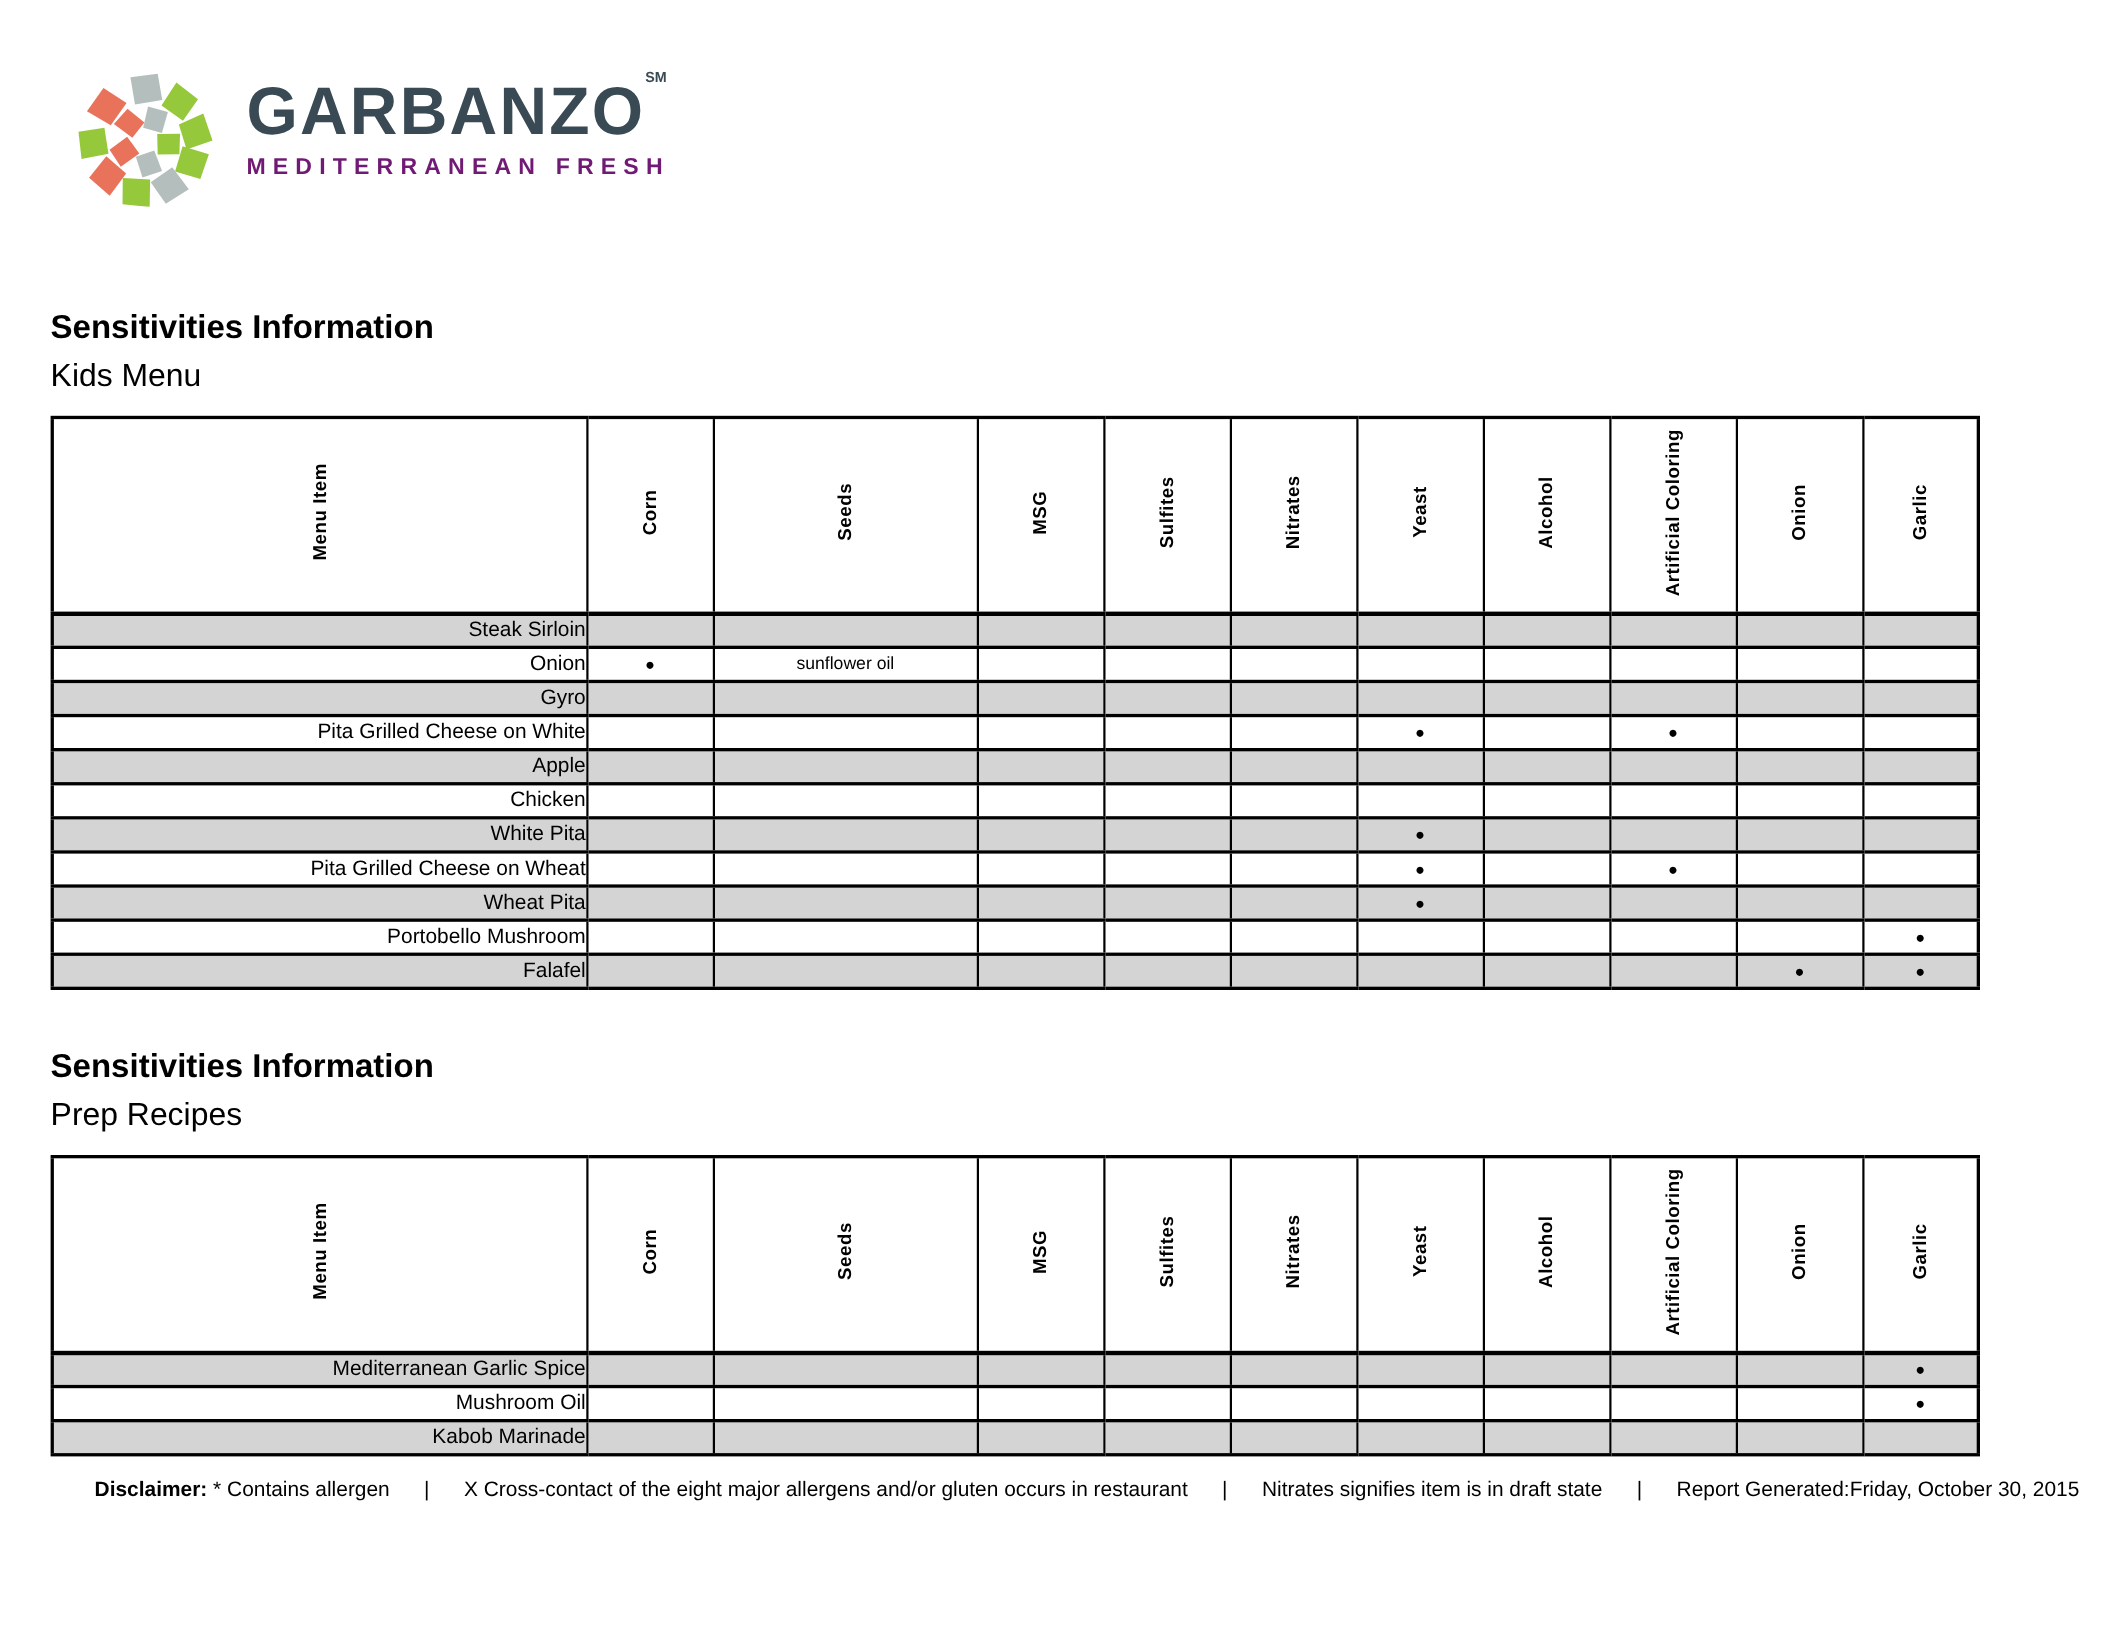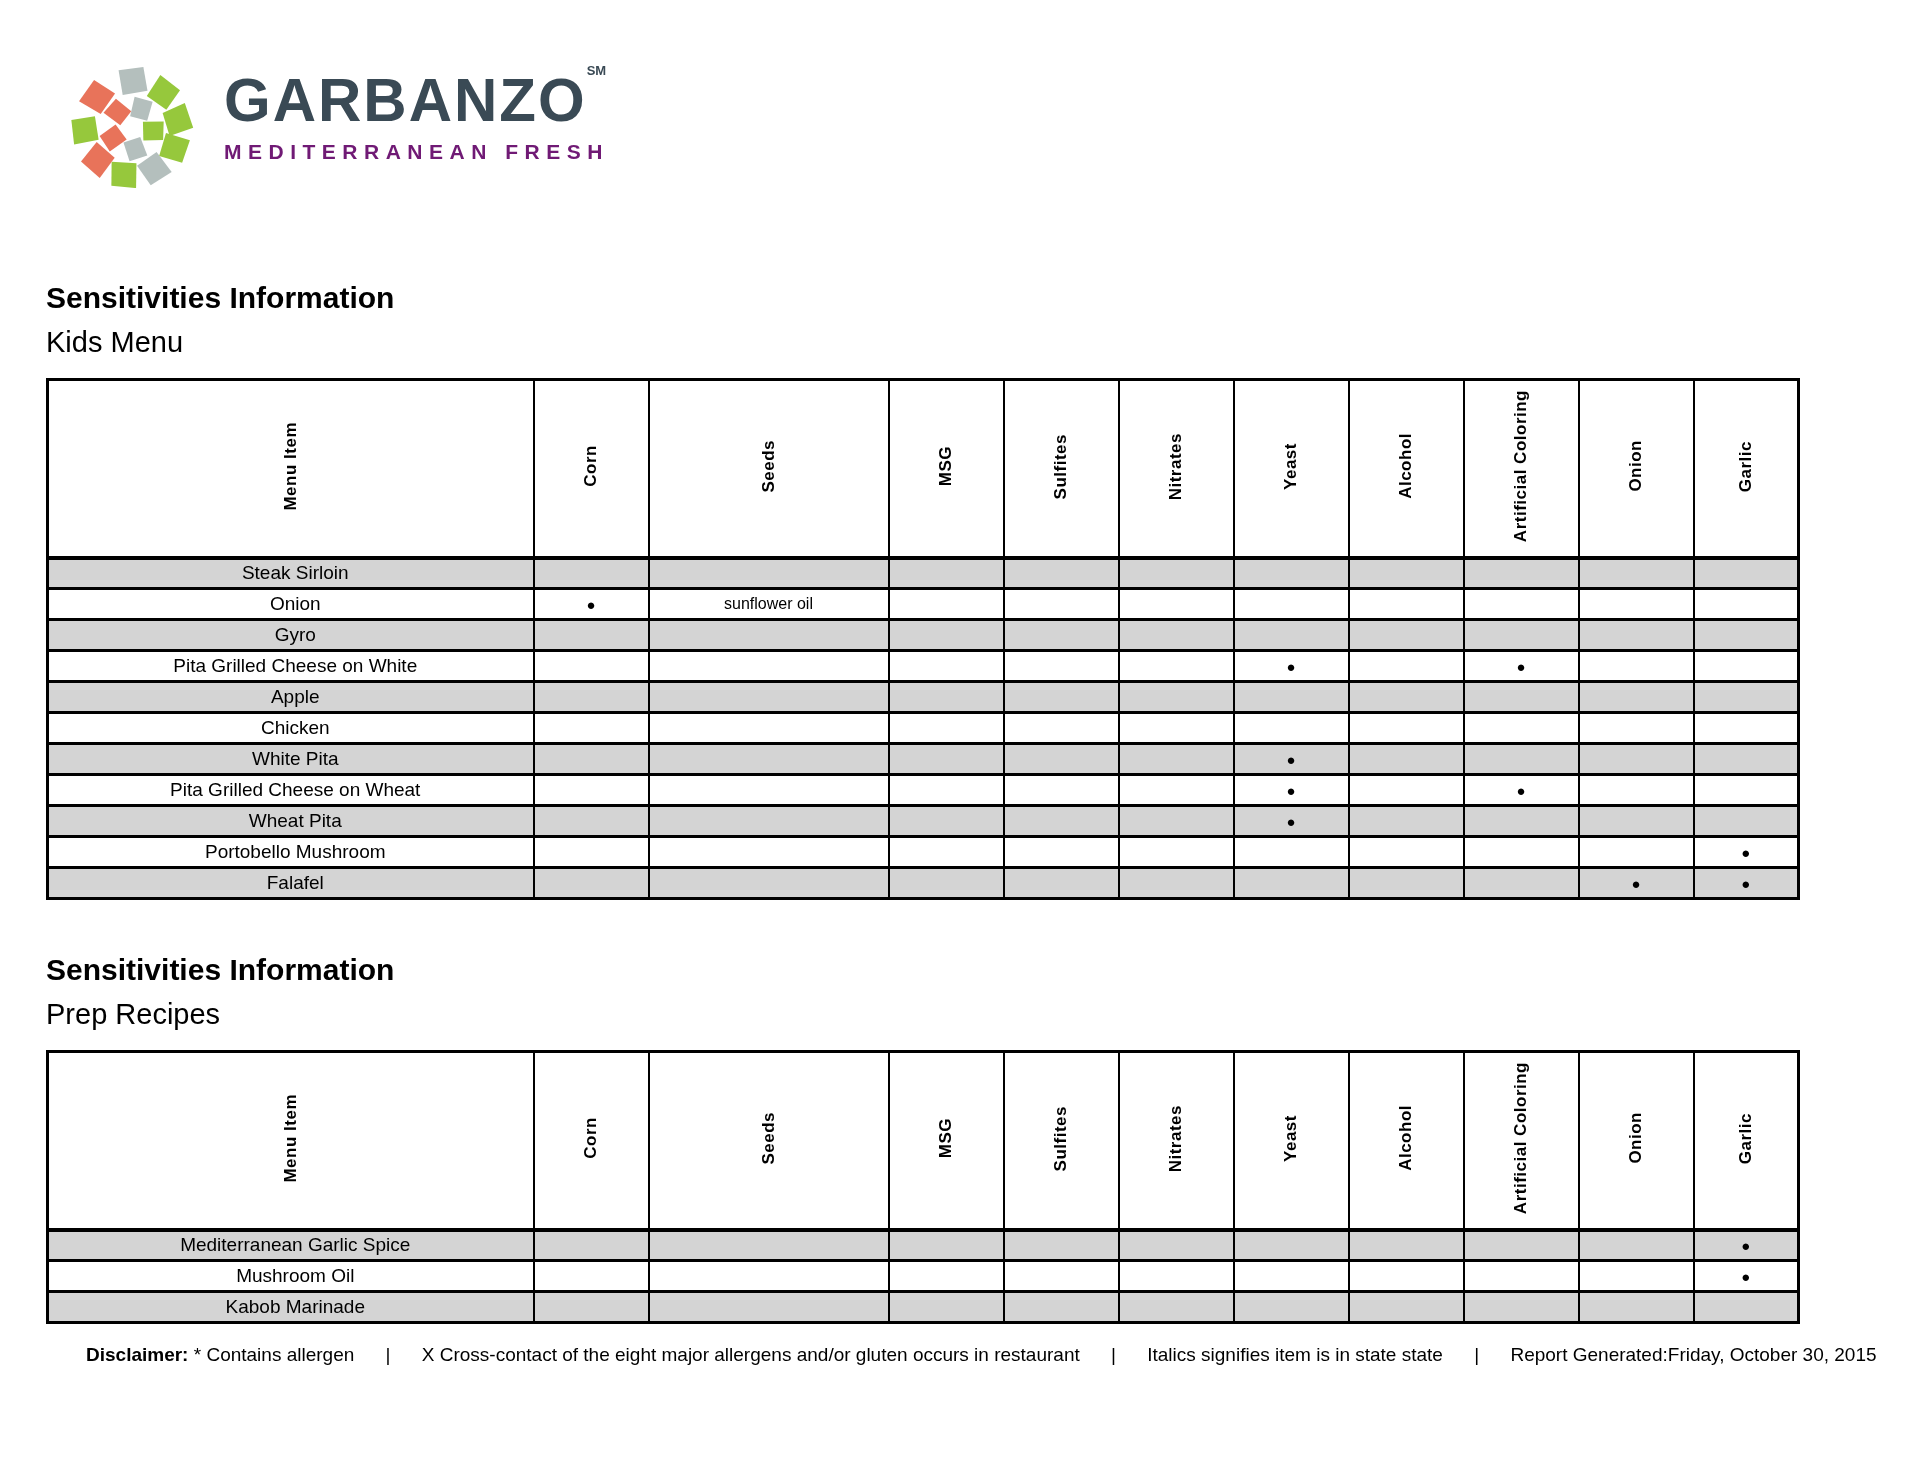--- a/index.html
+++ b/index.html
@@ -60,21 +60,21 @@
     display: inline-block;
     writing-mode: vertical-rl;
     transform: rotate(180deg);
     font-size: 17px;
     font-weight: bold;
     letter-spacing: 0.5px;
     white-space: nowrap;
   }
   table.sens-table tbody td { height: 31px; font-size: 19px; }
   table.sens-table tbody tr.shaded td { background: #d4d4d4; }
-  table.sens-table td.menu-name { padding-left: 9px; text-align: center; }
+  table.sens-table td.menu-name { padding-left: 9px; text-align: right; }
   table.sens-table td.cell { text-align: center; font-size: 16px; }
   table.sens-table td.cell.dot { font-size: 15px; }
 
   
   .disclaimer { margin: 20px 0 0 86px; font-size: 19px; white-space: nowrap; }
   .disclaimer b { font-weight: bold; }
   .disclaimer .sep { display: inline-block; margin: 0 26px; }
 </style>
 </head>
 <body>
@@ -395,16 +395,16 @@
       </div>
   </section>
 </main>
 
 <footer class="disclaimer">
   <b>Disclaimer:</b>
   <span>* Contains allergen</span>
   <span class="sep">|</span>
   <span>X Cross-contact of the eight major allergens and/or gluten occurs in restaurant</span>
   <span class="sep">|</span>
-  <span>Italics signifies item is in state state</span>
+  <span>Nitrates signifies item is in draft state</span>
   <span class="sep">|</span>
   <span>Report Generated:Friday, October 30, 2015</span>
 </footer>
 
 </body></html>

